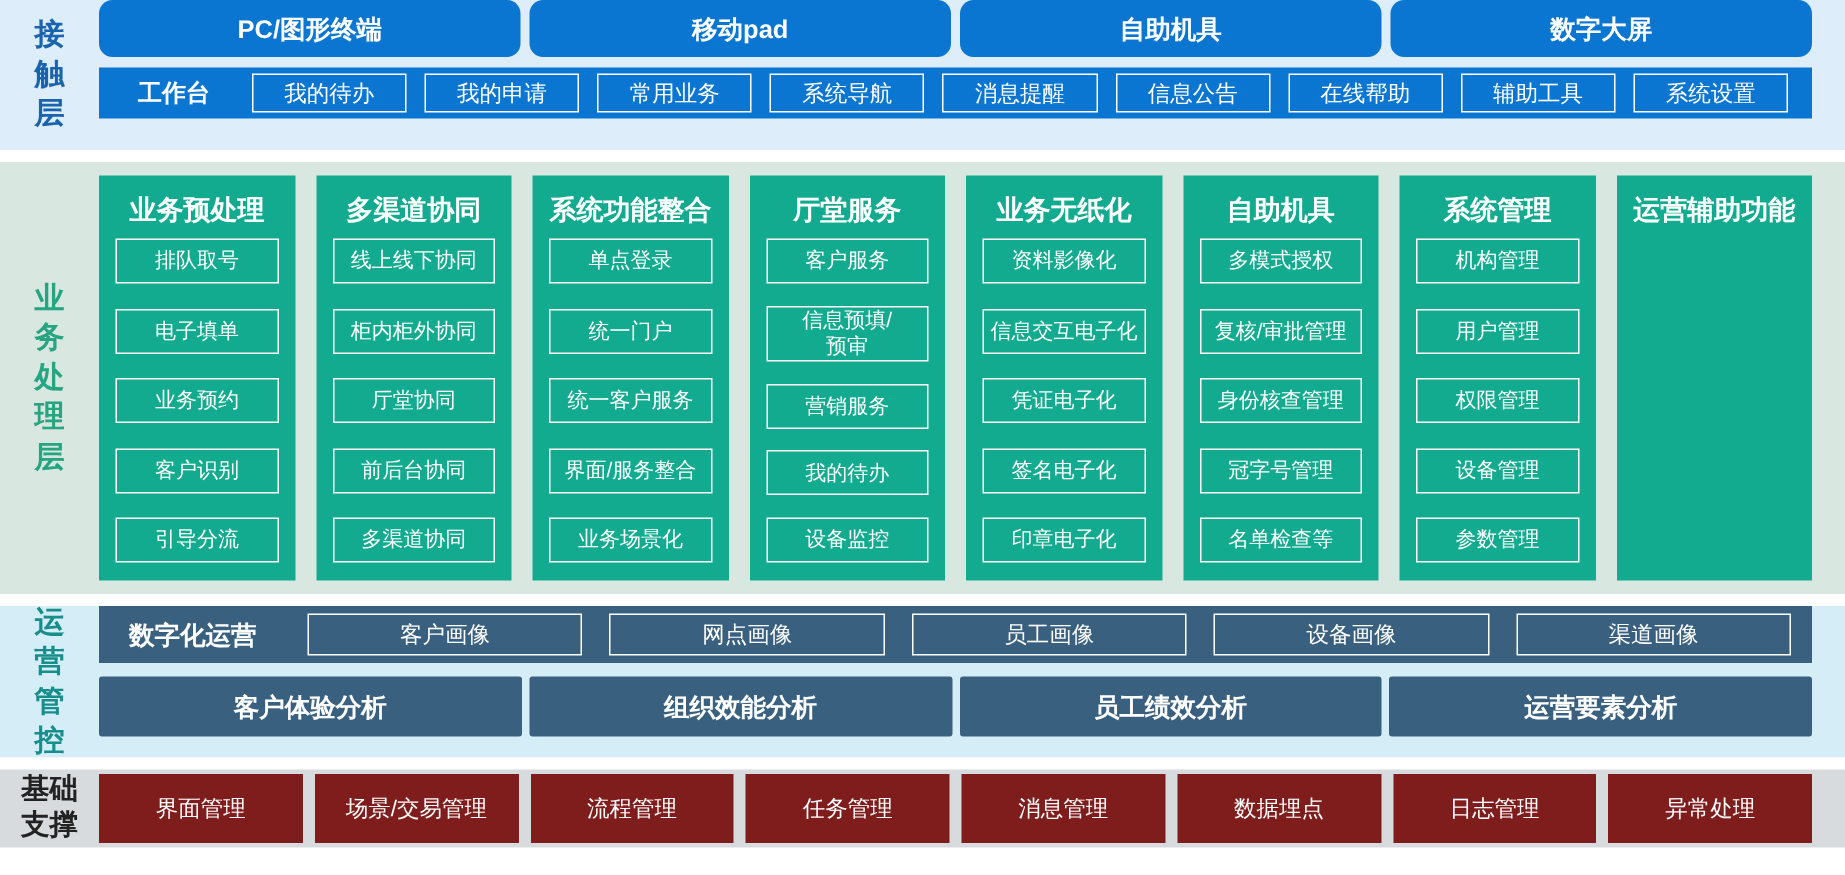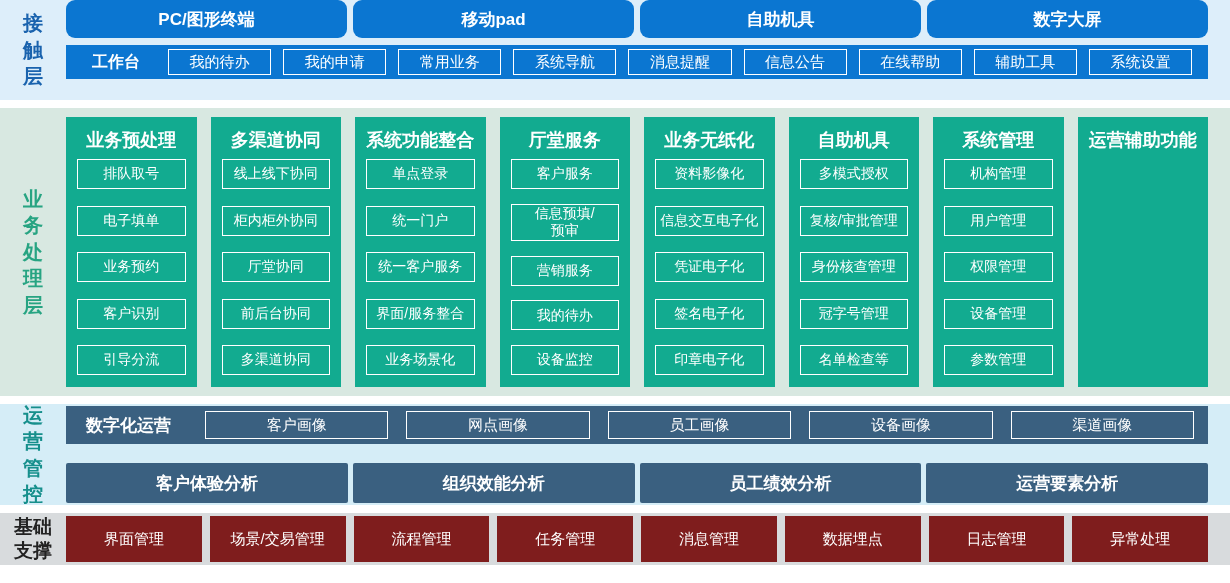--- a/index.html
+++ b/index.html
@@ -46,21 +46,21 @@
   .biz-items { flex: 1; display: flex; flex-direction: column; justify-content: space-between; padding-top: 4px; }
   .biz-item {
     border: 1px solid #ffffff; min-height: 30px; margin: 0 3px;
     display: flex; align-items: center; justify-content: center;
     color: #ffffff; font-size: 14px; text-align: center; white-space: pre-line; line-height: 1.25;
   }
 
   
   .band-ops { height: 101px; background: #d5edf7; }
   .ops-label { color: #168f8c; }
-  .ops-content { flex: 1; margin-right: 22px; display: flex; flex-direction: column; justify-content: center; gap: 19px; }
+  .ops-content { flex: 1; margin-right: 22px; display: flex; flex-direction: column; justify-content: flex-start; gap: 9px; }
   .digital-bar { height: 38px; background: #3a6080; display: flex; align-items: center; padding: 0 14px; gap: 18px; }
   .digital-label { color: #ffffff; font-weight: bold; font-size: 17px; padding: 0 16px 0 6px; flex: none; }
   .digital-item {
     flex: 1; border: 1px solid #ffffff; height: 28px; color: #ffffff; font-size: 15px;
     display: flex; align-items: center; justify-content: center; white-space: nowrap;
   }
   .analysis-row { display: flex; gap: 5px; height: 40px; }
   .analysis-box {
     flex: 1; background: #3a6080; border-radius: 2px; color: #ffffff; font-weight: bold; font-size: 17px;
     display: flex; align-items: center; justify-content: center;

